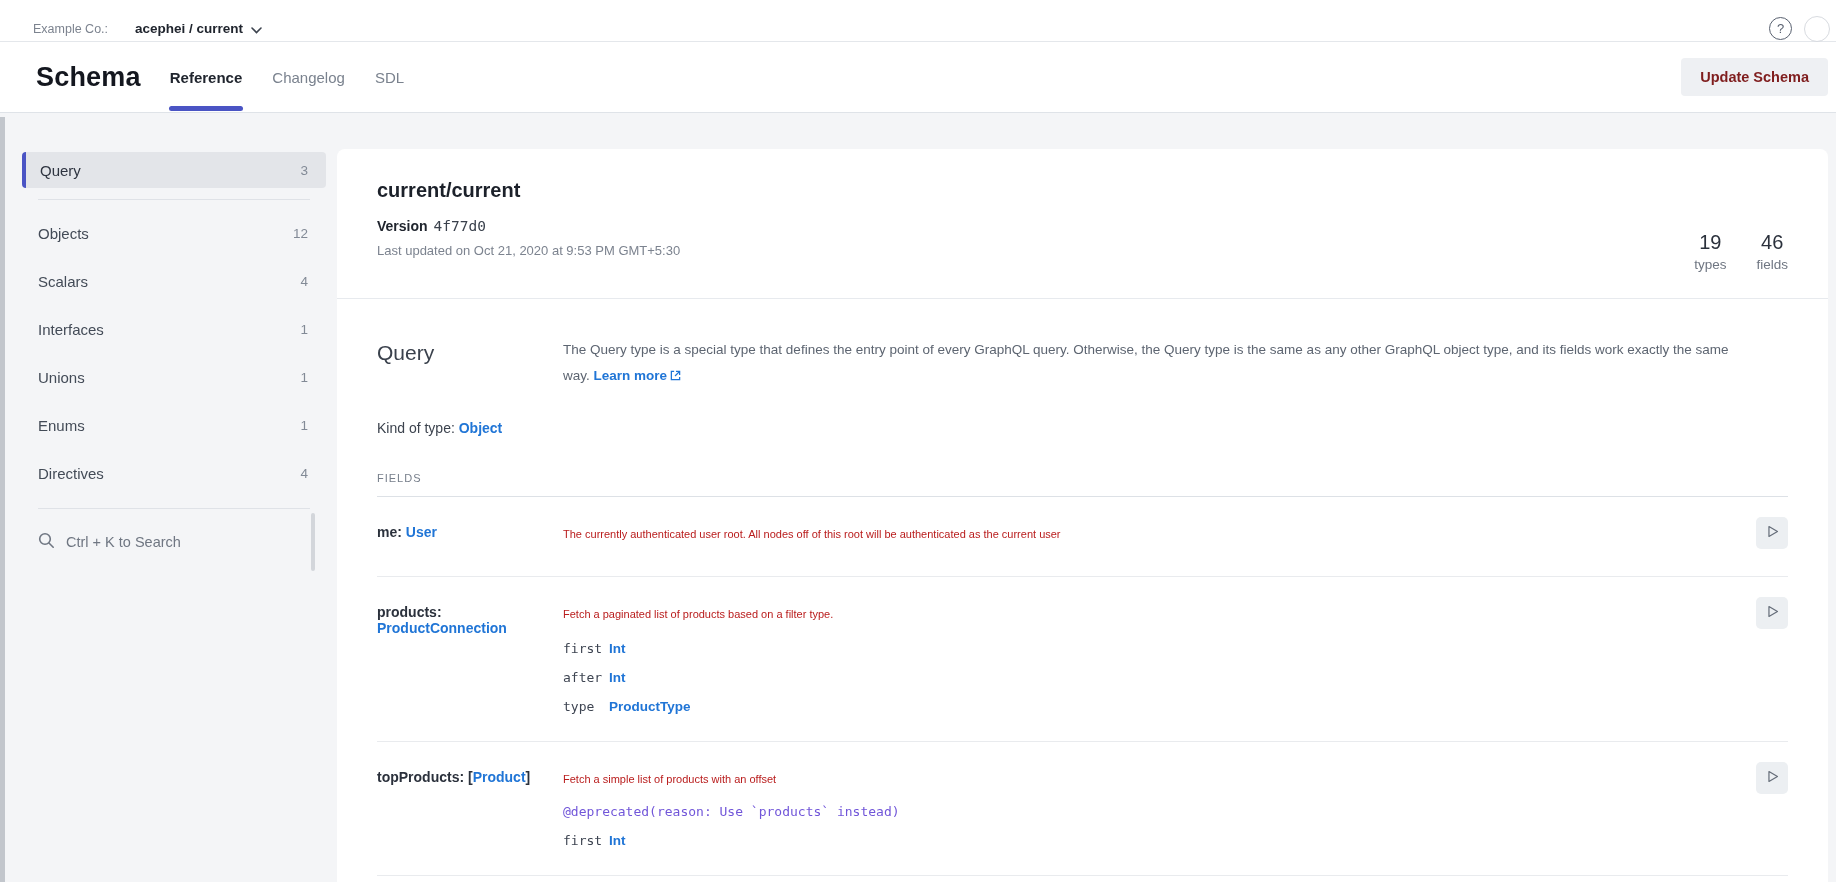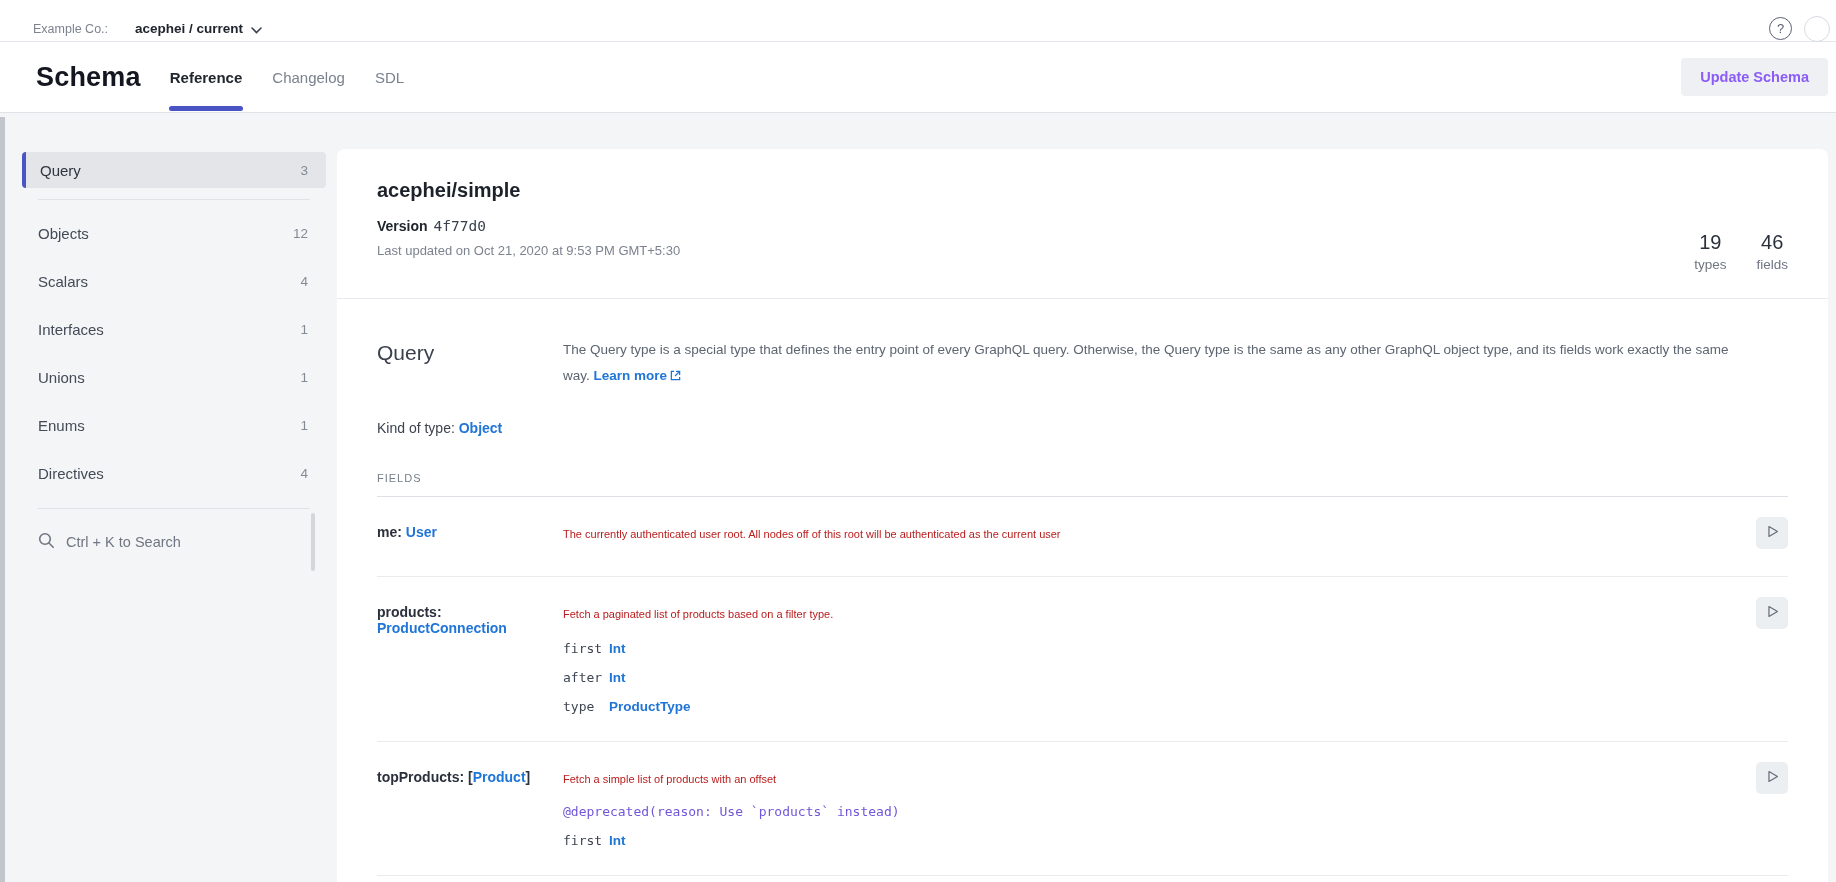--- a/index.html
+++ b/index.html
@@ -39,21 +39,21 @@
   }
   .page-title { font-size:27px; font-weight:700; color:#14171f; letter-spacing:.2px; }
   .tabs { display:flex; gap:30px; margin-left:29px; height:100%; align-items:flex-end; }
   .tab { font-size:15px; color:#7a828e; height:100%; display:flex; align-items:center; position:relative; cursor:pointer; }
   .tab.active { color:#20252e; font-weight:700; }
   .tab.active::after {
     content:""; position:absolute; left:-1px; right:-1px; bottom:1px;
     height:5px; border-radius:3px; background:#4a54c4;
   }
   .update-btn {
-    margin-left:auto; background:#eef0f3; color:#8b5cf6;
+    margin-left:auto; background:#eef0f3; color:#7f1d1d;
     font-size:14.5px; font-weight:700; border:none; border-radius:4px;
     padding:11px 19px; cursor:pointer;text-align:center;
   }
 
   
   .content { position:absolute; top:113px; left:0; right:0; bottom:0; }
   .left-rail { position:absolute; left:0; top:4px; bottom:0; width:5px; background:#c2c6cc; }
 
   
   .sidebar { position:absolute; left:22px; top:39px; width:304px; }
@@ -199,21 +199,21 @@
           </svg>
       </span>
       <span class="search-hint">Ctrl + K to Search</span>
     </div>
   </div>
   <div class="side-scroll-thumb"></div>
 
   <div class="card">
     <div class="card-head">
       <div>
-        <div class="graph-title">acephei/simple</div>
+        <div class="graph-title">current/current</div>
         <div class="version-row">
           <span class="version-label">Version</span><span class="version-value mono">4f77d0</span>
         </div>
         <div class="updated">Last updated on Oct 21, 2020 at 9:53 PM GMT+5:30</div>
       </div>
       <div class="stats">
         <div class="stat">
           <div class="stat-value">19</div>
           <div class="stat-label">types</div>
         </div>

